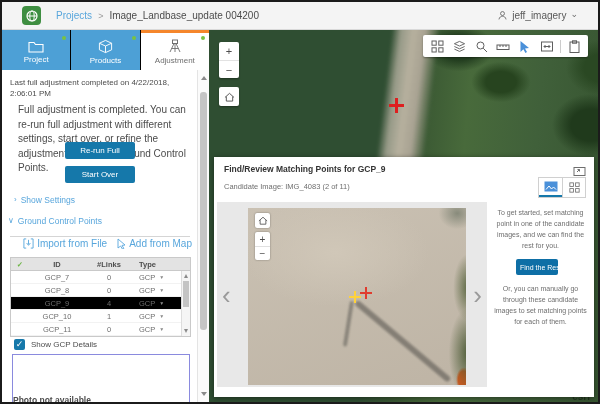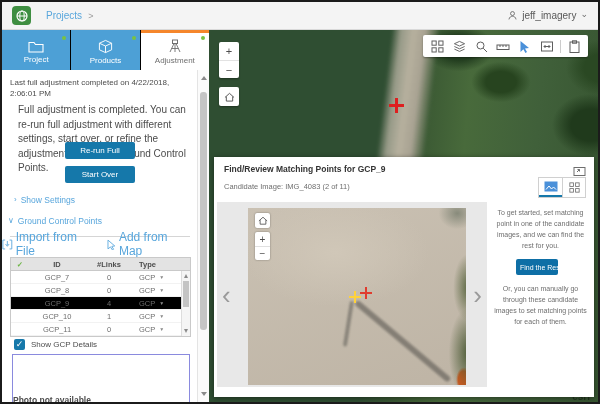--- a/index.html
+++ b/index.html
@@ -1,21 +1,21 @@
 <!DOCTYPE html>
 <html><head>
 <meta charset="utf-8">
 <style>
   *{margin:0;padding:0;box-sizing:border-box}
   html,body{width:600px;height:404px}
   body{font-family:"Liberation Sans",sans-serif;background:#fff}
   .app{position:relative;width:600px;height:404px;border:2px solid #1b1b1b;background:#fff;overflow:hidden}
 
   
-  .topbar{position:absolute;left:0;top:0;right:0;height:28px;background:#f4f4f4;border-bottom:1px solid #d9d9d9;display:flex;align-items:center;padding:0 10px;gap:6px}
+  .topbar{position:absolute;left:0;top:0;right:0;height:28px;background:#f4f4f4;border-bottom:1px solid #d9d9d9;display:flex;align-items:center;padding:0 20px;gap:6px}
   .logo{width:19px;height:19px;border-radius:4px;background:#3e8e41;display:flex;align-items:center;justify-content:center;margin-right:9px;cursor:pointer}
   .crumb-link{font-size:10px;color:#58a6dc;cursor:pointer}
   .crumb-sep{font-size:9px;color:#9a9a9a}
   .crumb-title{font-size:10px;color:#4c4c4c}
   .userbox{margin-left:auto;display:flex;align-items:center;gap:4px;color:#595959;font-size:10px;cursor:pointer}
   .ucaret{font-size:9px;color:#6e6e6e;margin-top:-3px}
 
   
   .left{position:absolute;left:0;top:28px;width:207px;bottom:0;background:#fff}
   .tabs{position:absolute;left:0;top:0;width:207px;height:40px;display:flex;gap:1px;background:#000000}
@@ -25,21 +25,21 @@
   .tab-label{font-size:8px}
   .lcontent{position:absolute;left:0;top:40px;width:195px;bottom:0;overflow:hidden}
   .status{position:absolute;left:8px;top:7px;width:181px;font-size:8px;line-height:1.4;color:#4c4c4c}
   .desc{position:absolute;left:16px;top:33px;width:173px;font-size:10px;line-height:1.45;color:#4c4c4c}
   .btn{position:absolute;left:63px;width:70px;height:17px;background:#1578aa;color:#fff;font-size:8px;border:none;border-radius:2px;font-family:inherit;cursor:pointer}
   .btn.rerun{top:72px}.btn.startover{top:96px}
   .showset{position:absolute;left:12px;top:125px;font-size:8.5px;color:#58a6dc;display:flex;gap:4px;align-items:center;cursor:pointer}
   .gcphead{position:absolute;left:6px;top:146px;font-size:8.5px;color:#58a6dc;display:flex;gap:4px;align-items:center;cursor:pointer}
   .twisty{font-size:8px;line-height:1}
   .divider{position:absolute;left:8px;top:166px;width:180px;border-top:1px solid #d5d5d5}
-  .importrow{position:absolute;left:0;top:160px;width:190px;display:flex;justify-content:flex-end;gap:10px;font-size:12px;color:#58a6dc}
+  .importrow{position:absolute;left:0;top:168px;width:190px;display:flex;justify-content:flex-end;gap:10px;font-size:10px;color:#58a6dc}
   .ilink{display:flex;align-items:center;gap:3px;cursor:pointer}
 
   .gtable{position:absolute;left:8px;top:187px;width:181px;border:1px solid #c9c9c9;font-size:7.5px;color:#6e6e6e;background:#fff}
   .ghead{display:flex;height:13px;align-items:center;background:#e3e3e3;color:#4c4c4c;font-weight:bold;border-bottom:1px solid #c9c9c9}
   .ghead .c0{color:#6cb545;font-weight:bold}
   .grow{position:relative;display:flex;height:13px;align-items:center;border-bottom:1px solid #f2f2f2;background:#fff;cursor:pointer}
   .grow.selected{background:#000000}
   .c0{width:18px;text-align:center}
   .c1{width:56px;text-align:center}
   .c2{width:48px;text-align:center}
@@ -133,20 +133,21 @@
   <header class="topbar">
     <span class="logo">
       <svg width="14" height="14" viewBox="0 0 14 14">
           <circle cx="7" cy="7" r="5" fill="none" stroke="#fff" stroke-width="1.2"></circle>
           <ellipse cx="7" cy="7" rx="2.2" ry="5" fill="none" stroke="#fff"></ellipse>
           <path d="M2 7h10" stroke="#fff"></path>
         </svg>
     </span>
     <span class="crumb-link">Projects</span>
     <span class="crumb-sep">&gt;</span>
+    <span class="crumb-title">Image_Landbase_update 004200</span>
     <span class="userbox">
       <svg width="11" height="11" viewBox="0 0 14 14">
           <circle cx="7" cy="4.5" r="2.5" fill="none" stroke="#595959"></circle>
           <path d="M2.5 12c.5-3 2.5-4 4.5-4s4 1 4.5 4" fill="none" stroke="#595959"></path>
         </svg>
       <span>jeff_imagery</span>
       <span class="ucaret">⌄</span>
     </span>
   </header>
 

